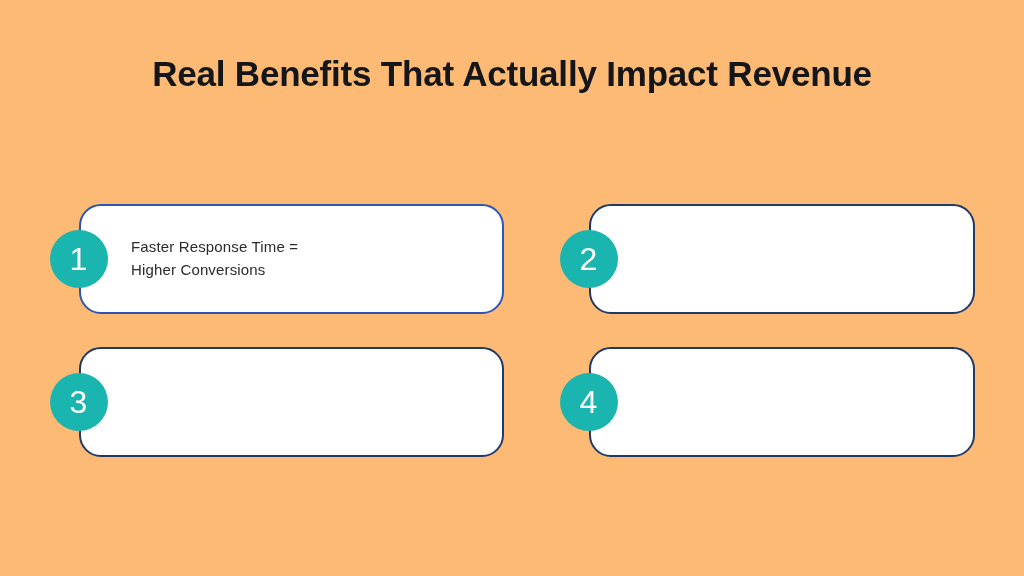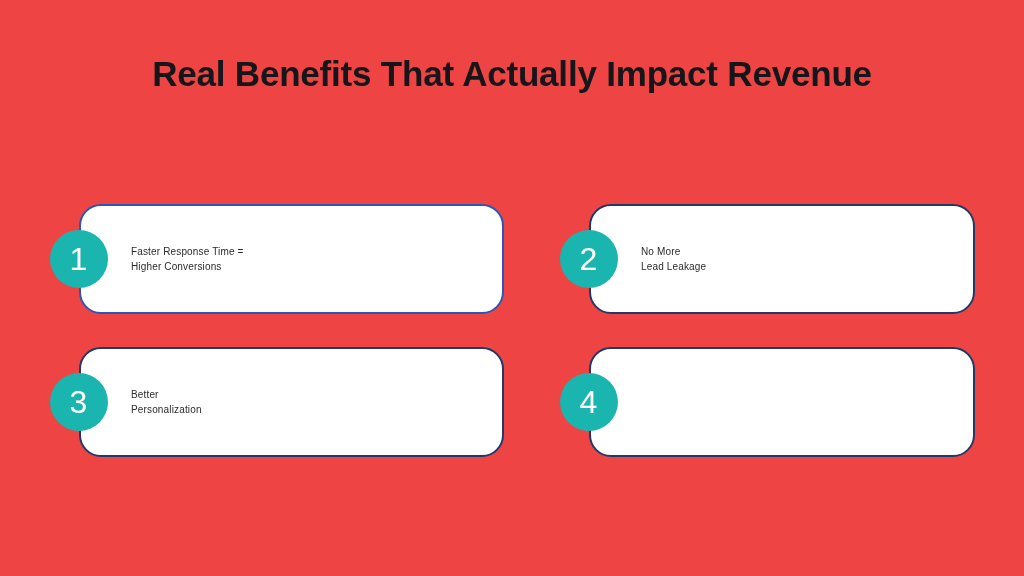--- a/index.html
+++ b/index.html
@@ -11,21 +11,21 @@
     height: 576px;
     background: #ffffff;
     font-family: "Liberation Sans", sans-serif;
     overflow: hidden;
     position: relative;
   }
 
   #slide {
     position: absolute;
     inset: 0;
-    background: #ef4444;
+    background: #fdba74;
   }
 
   
   #page-title {
     position: absolute;
     left: 0;
     top: 54px;
     width: 1024px;
     text-align: center;
     font-family: "Liberation Sans", sans-serif;
@@ -81,21 +81,21 @@
     letter-spacing: 0;
     user-select: none;
   }
 
   .card-text {
     position: absolute;
     left: 50px;
     top: 50%;
     transform: translateY(-50%);
     font-family: "Liberation Sans", sans-serif;
-    font-size: 10px;
+    font-size: 15px;
     font-weight: 400;
     line-height: 1.52;
     letter-spacing: 0.15px;
     color: #2b2b2f;
     white-space: pre-line;
   }
   
   .benefit-card.pos-1 .card-text,
   .benefit-card.pos-3 .card-text { left: 50px; }
 </style>
@@ -113,30 +113,26 @@
         <span>1</span>
       </div>
       <div class="card-text">Faster Response Time =
 Higher Conversions</div>
     </div>
 
     <div class="benefit-card pos-1" style="border-color: rgb(31, 58, 104);">
       <div class="card-badge" style="background: rgb(27, 181, 176); color: rgb(255, 255, 255);">
         <span>2</span>
       </div>
-      <div class="card-text">No More
-Lead Leakage</div>
     </div>
 
     <div class="benefit-card pos-2" style="border-color: rgb(31, 58, 104);">
       <div class="card-badge" style="background: rgb(27, 181, 176); color: rgb(255, 255, 255);">
         <span>3</span>
       </div>
-      <div class="card-text">Better
-Personalization</div>
     </div>
 
     <div class="benefit-card pos-3" style="border-color: rgb(31, 58, 104);">
       <div class="card-badge" style="background: rgb(27, 181, 176); color: rgb(255, 255, 255);">
         <span>4</span>
       </div>
     </div>
 
   </div>
 </div>

